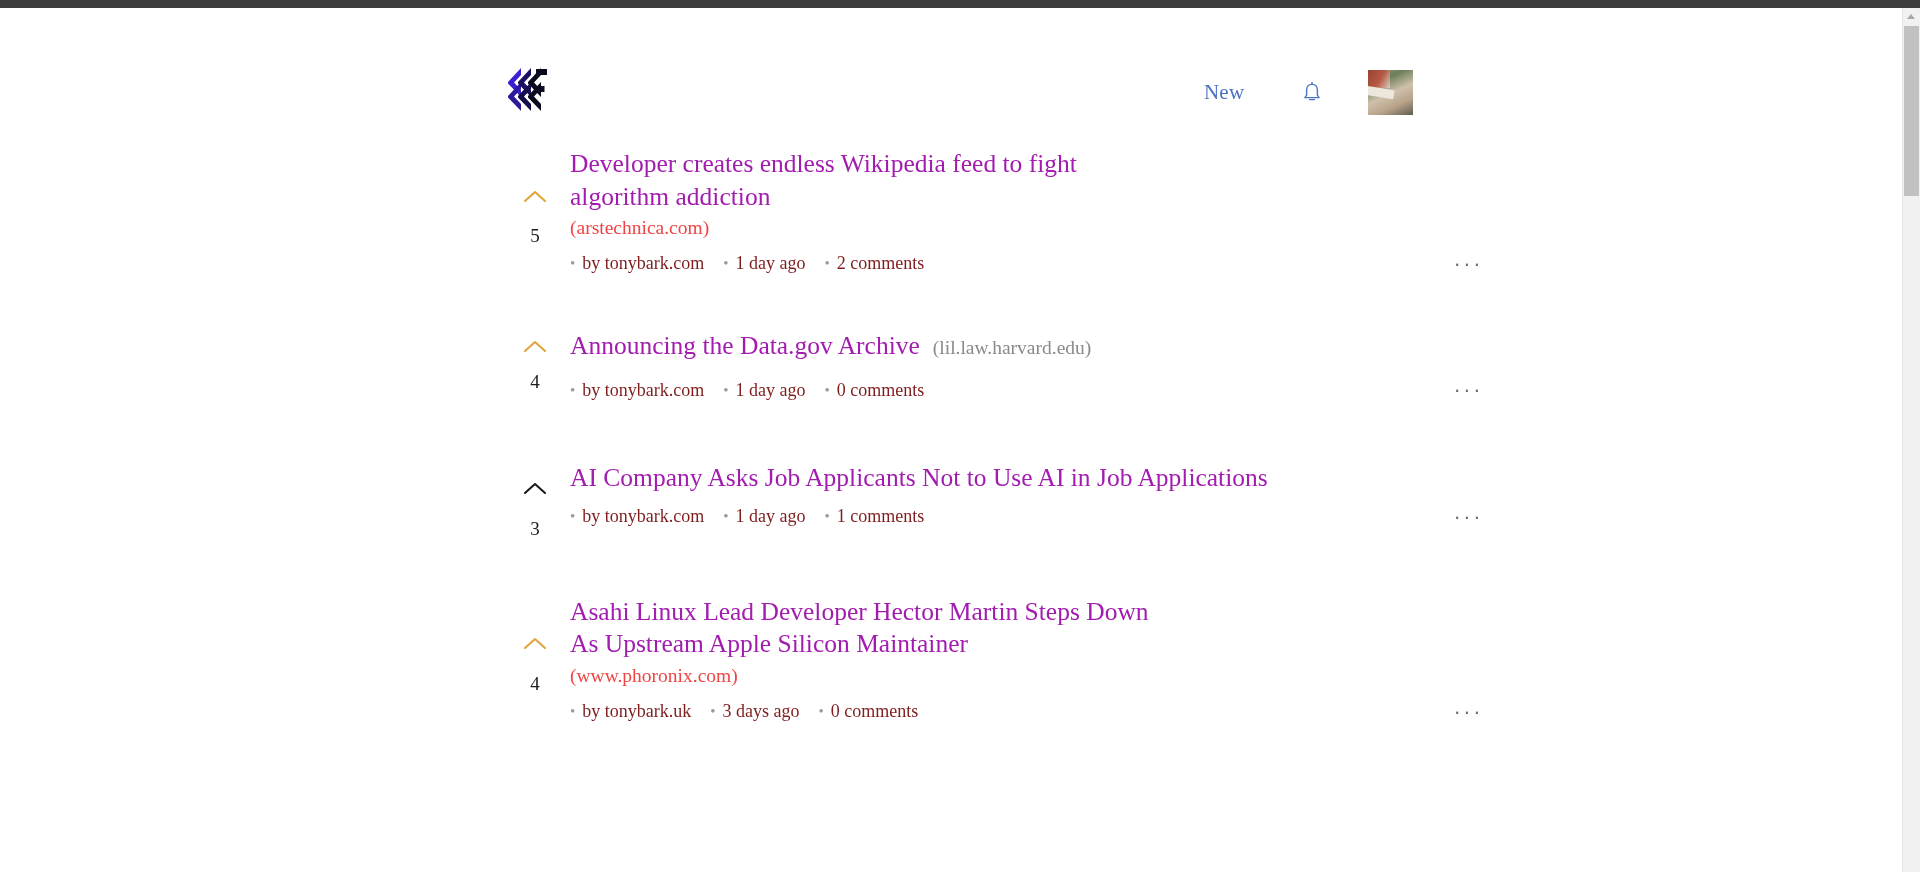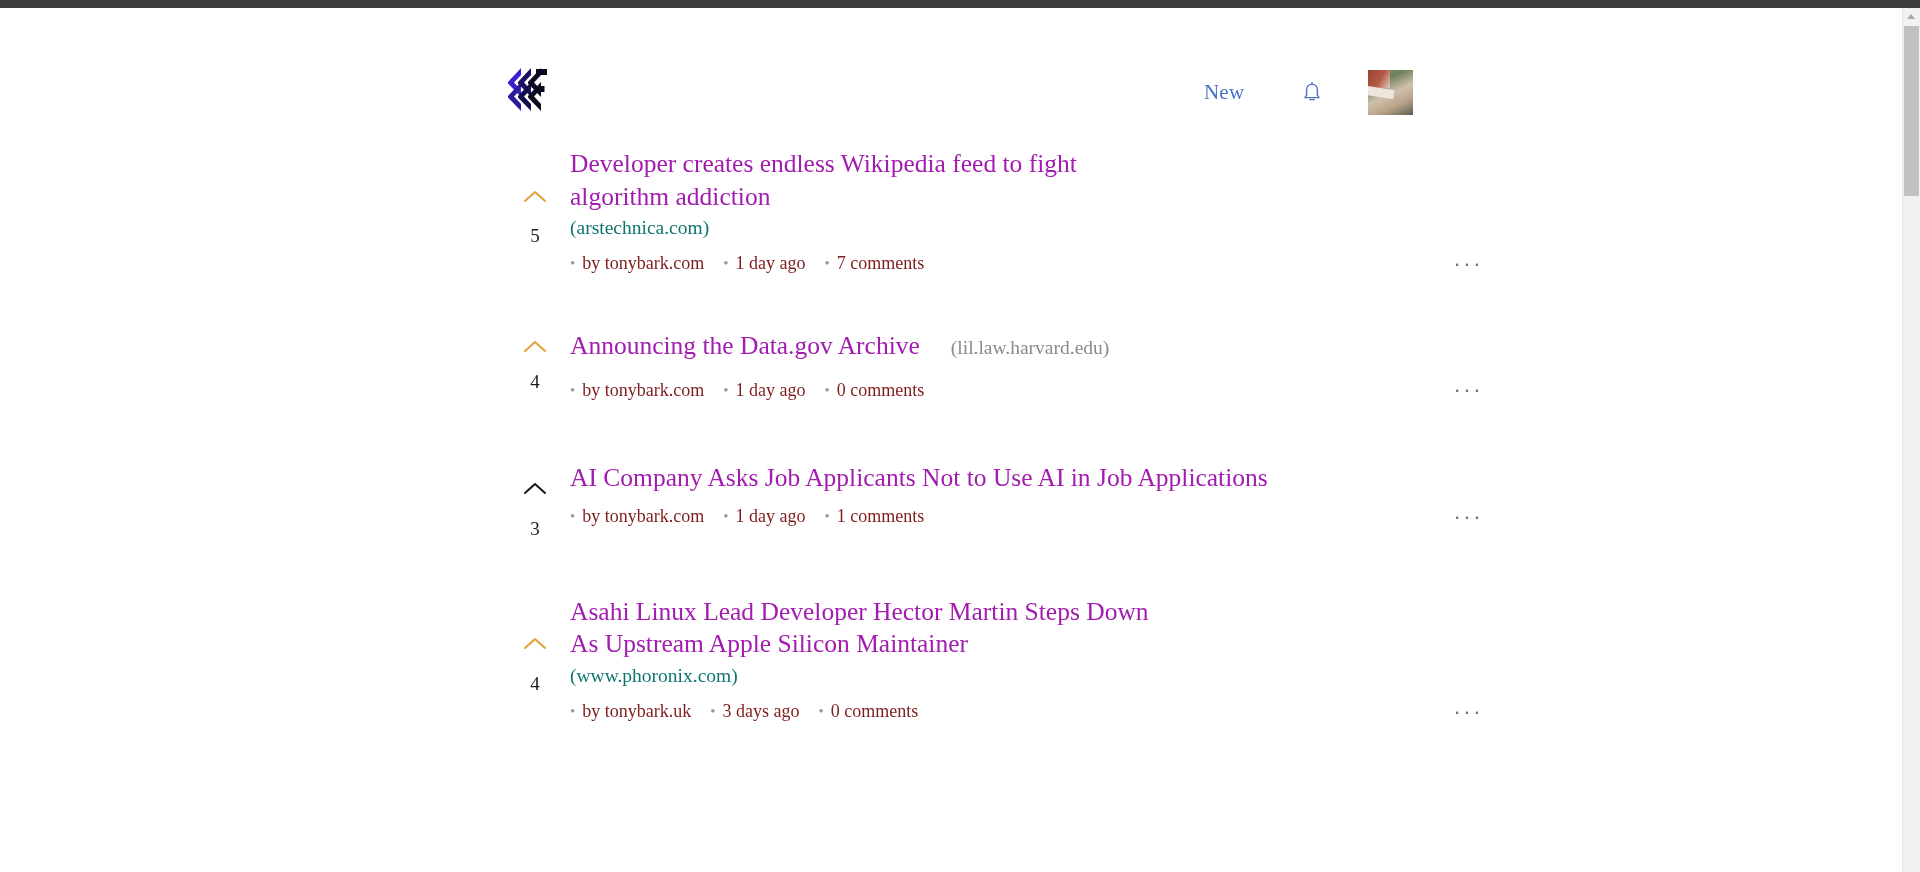--- a/index.html
+++ b/index.html
@@ -195,25 +195,25 @@
     color: #a21caf;
     font-family: "Liberation Serif", serif;
     font-size: 25.5px;
     text-decoration: none;
     cursor: pointer;
   }
   .post-domain-inline {
     color: #8a8a8a;
     font-family: "Liberation Serif", serif;
     font-size: 19.5px;
-    margin-left: 27px;
+    margin-left: 9px;
     white-space: nowrap;
   }
   .post-domain-block {
-    color: #0f766e;
+    color: #ef4444;
     font-family: "Liberation Serif", serif;
     font-size: 19.5px;
     display: block;
     margin-top: 3px;
   }
   .meta {
     margin-top: 12px;
     color: #6b6b6b;
     font-family: "Liberation Serif", serif;
     font-size: 18px;
@@ -301,21 +301,21 @@
           <div class="title-line" style="max-width:600px;">
             <a class="post-title" href="#">Developer creates endless Wikipedia feed to fight algorithm addiction</a>
             <span class="post-domain-block">(arstechnica.com)</span>
           </div>
           <div class="meta">
             <span class="dot">•</span>
             <a class="meta-item link" href="#">by tonybark.com</a>
             <span class="dot">•</span>
             <span class="meta-item">1 day ago</span>
             <span class="dot">•</span>
-            <a class="meta-item link" href="#">7 comments</a>
+            <a class="meta-item link" href="#">2 comments</a>
             <span class="more-menu">···</span>
           </div>
         </div>
       </div>
 
       <div class="post" style="margin-bottom:61px;">
         <div class="vote-col" style="padding-top:8px;">
           <button class="upvote">
             <svg width="26" height="15" viewBox="0 0 26 15">
               <polyline points="3,12 13,3 23,12" fill="none" stroke="#e2a33c" stroke-width="2.1" stroke-linecap="round" stroke-linejoin="round"></polyline>

